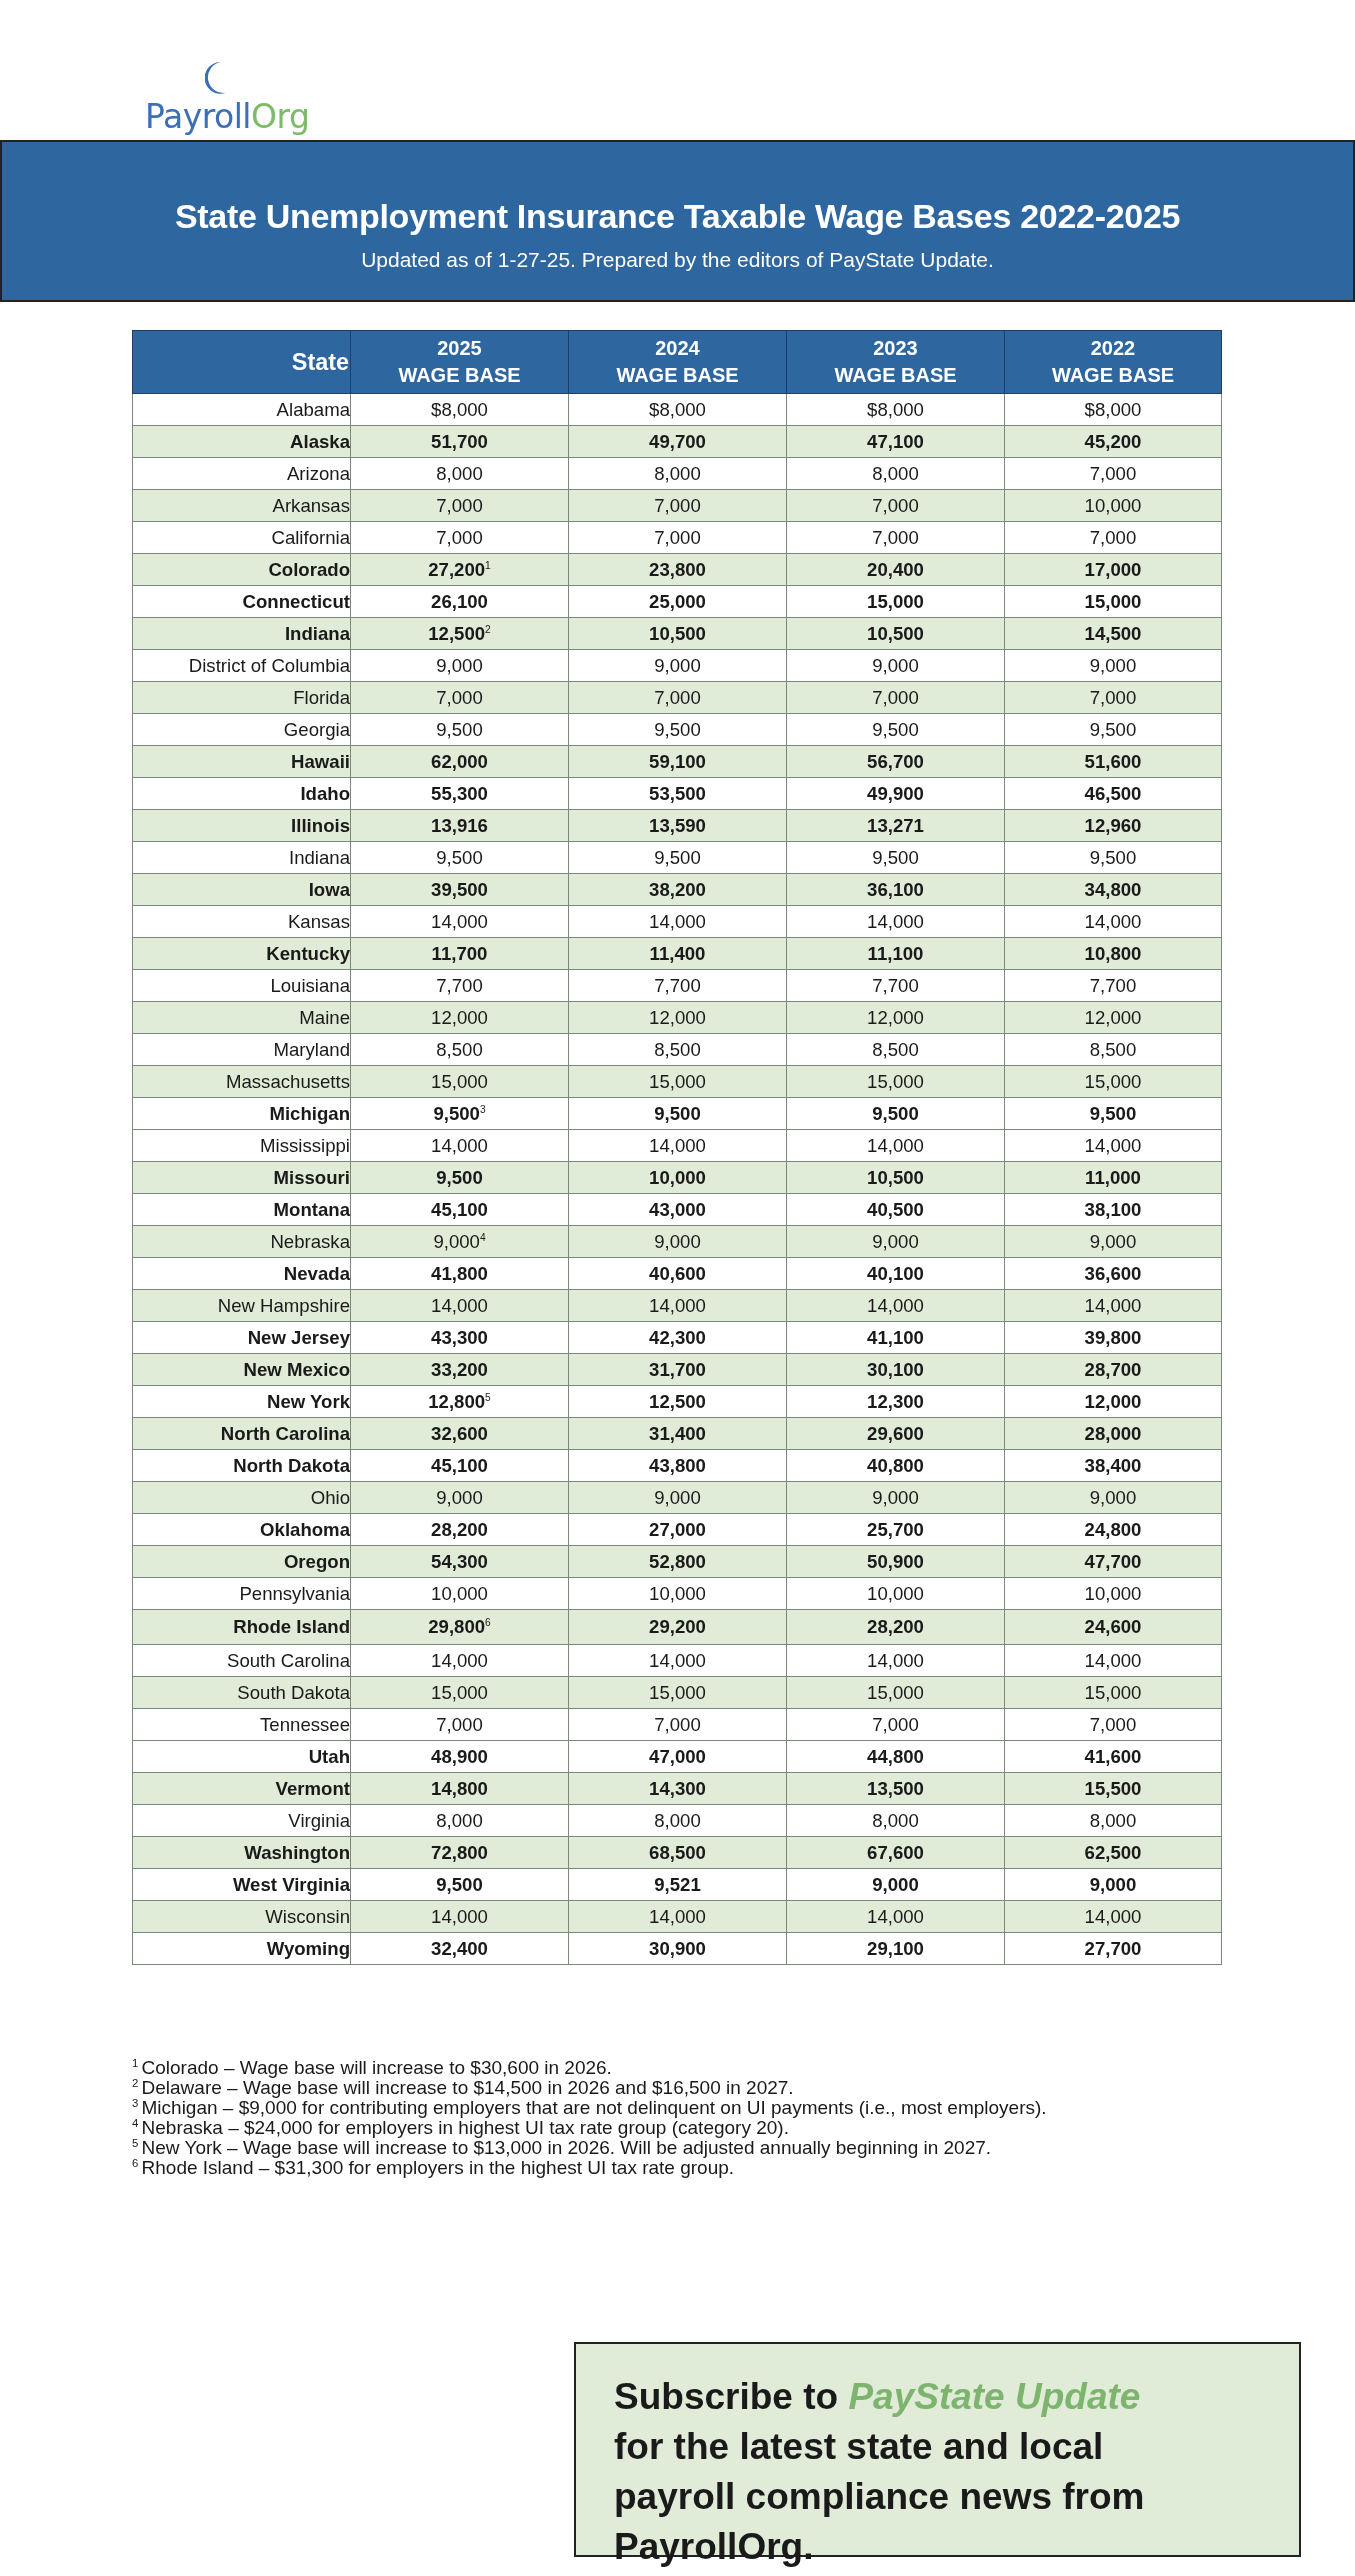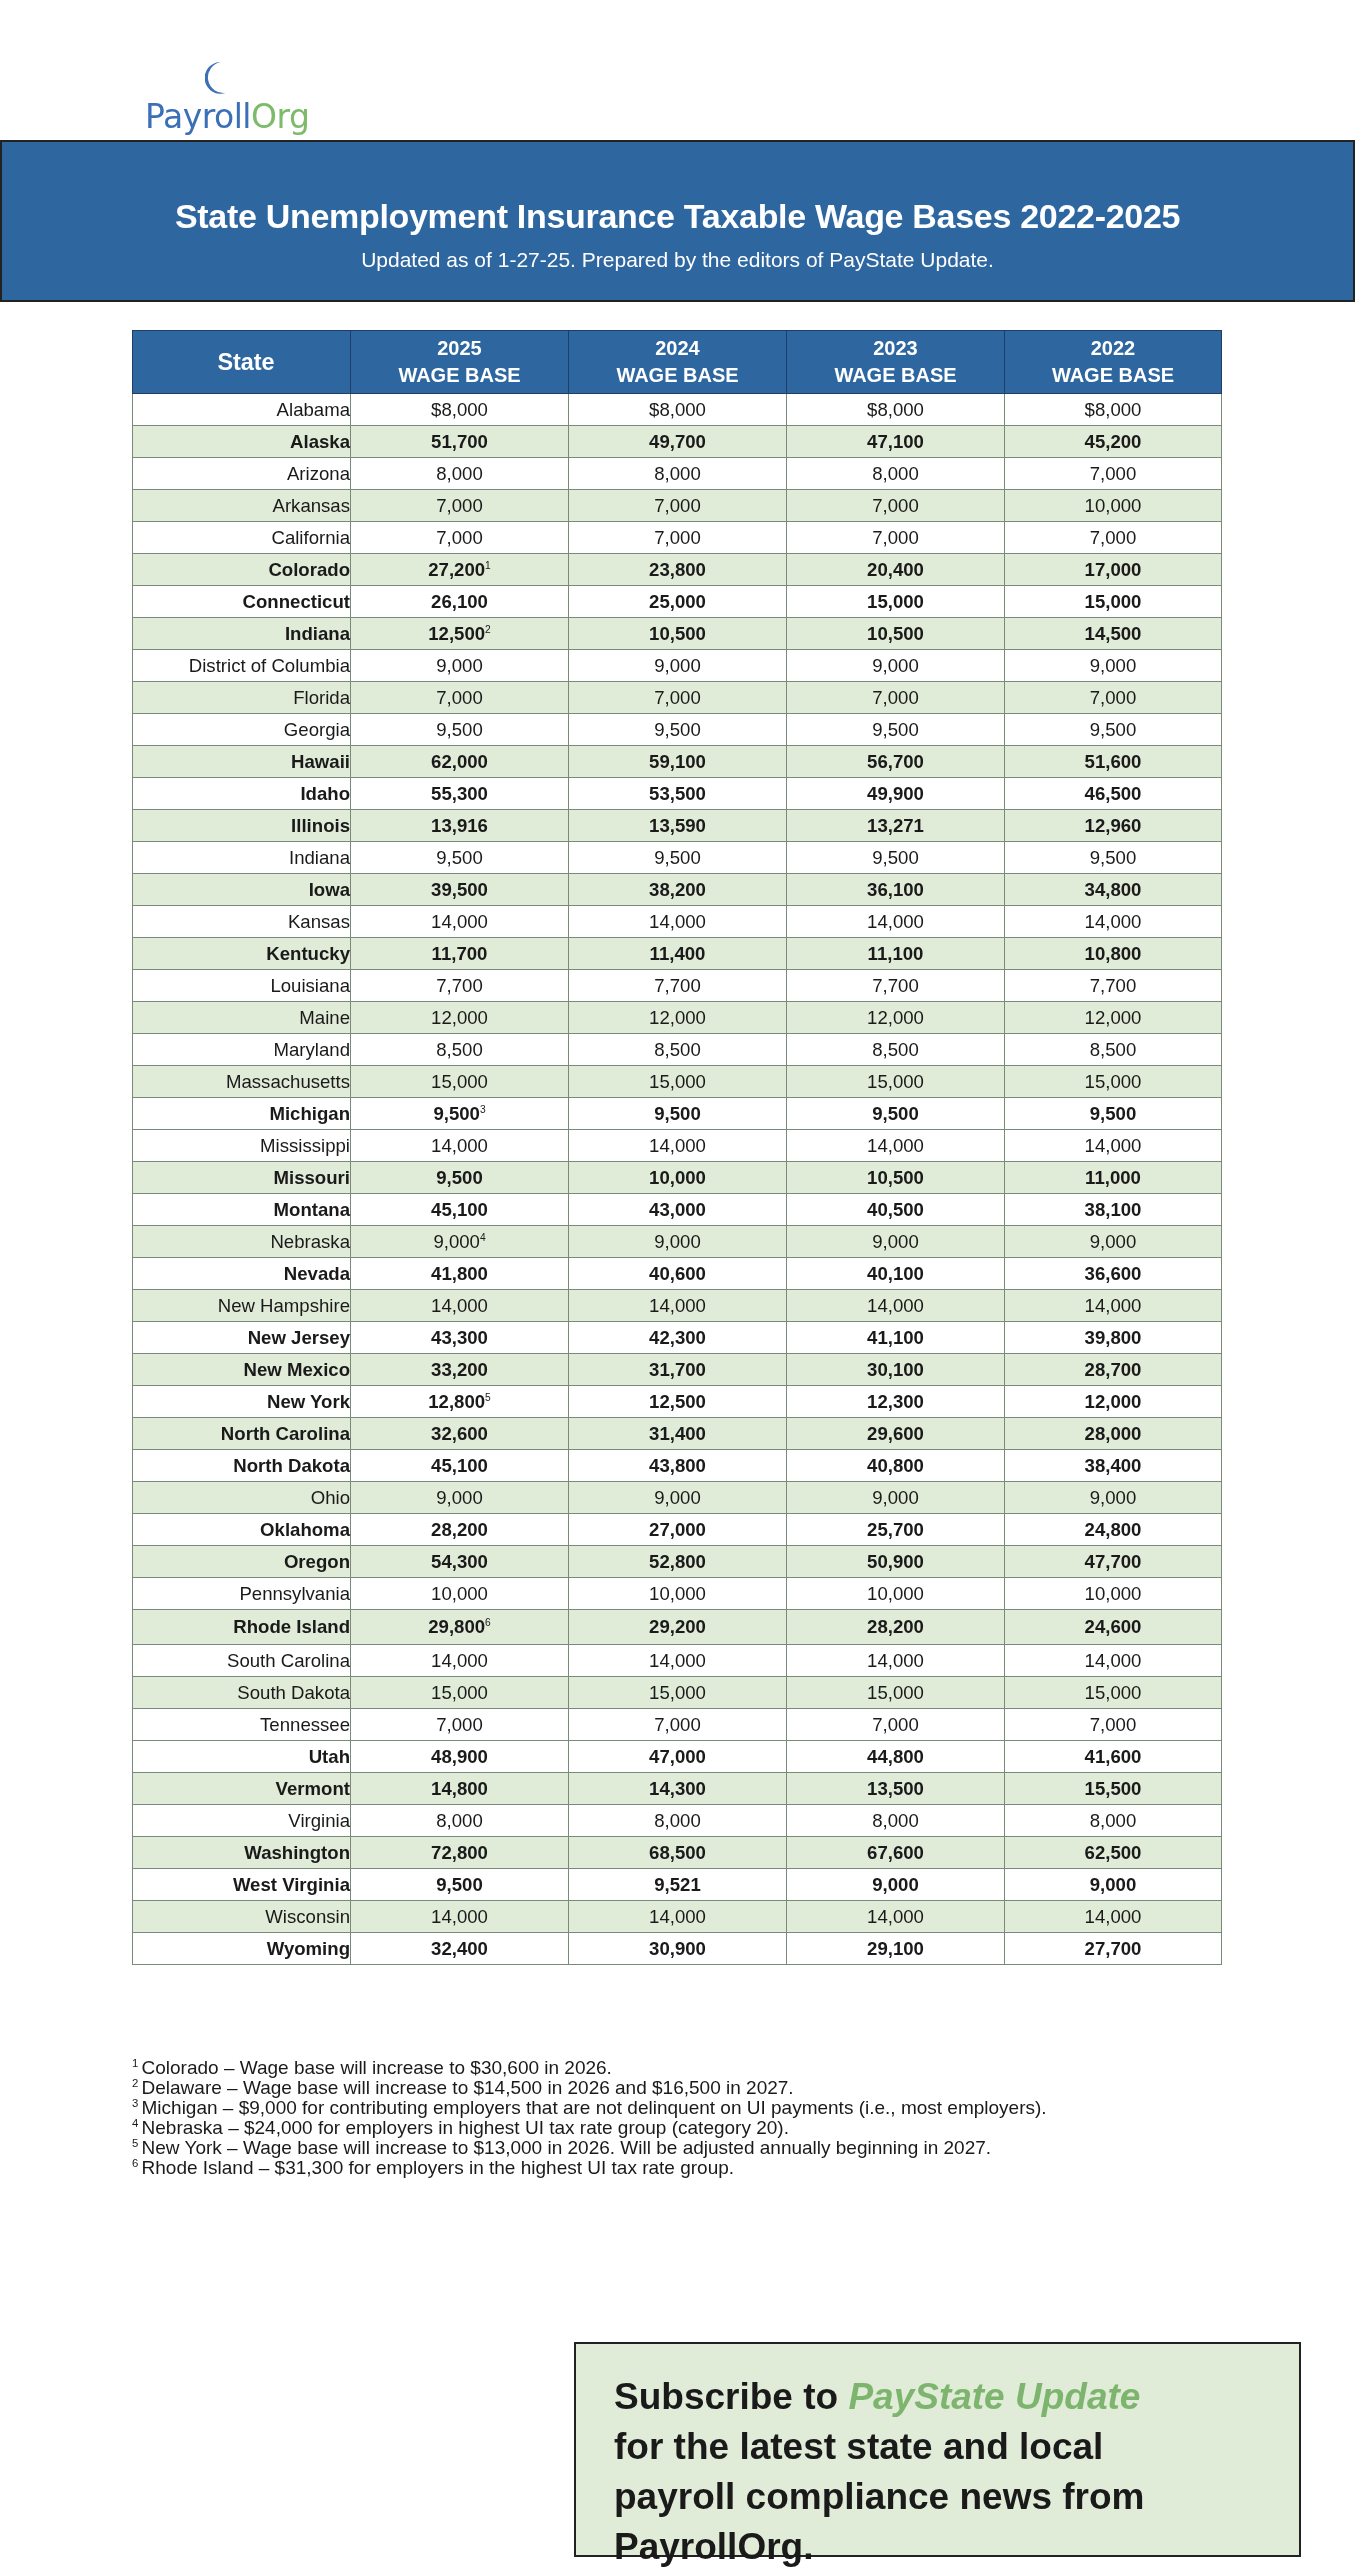--- a/index.html
+++ b/index.html
@@ -8,21 +8,21 @@
   .logo-mark { position:absolute; left:60px; top:0; width:37px; height:37px; }
   .logo-text { position:absolute; left:0; top:37px; font-size:33px; font-weight:normal; letter-spacing:-0.5px; font-family:"DejaVu Sans", sans-serif; }
   .logo-text .p1 { color:#3b6fb6; }
   .logo-text .p2 { color:#7dbb6a; }
   .banner { position:absolute; left:0; top:140px; width:1355px; height:162px; background:#2e66a0; border:2.1px solid #222; box-sizing:border-box; text-align:center; color:#fff; }
   .banner h1 { margin:16px; position:absolute; left:0; right:0; top:39px; font-size:34px; font-weight:bold; letter-spacing:-0.3px; }
   .banner p { margin:0; position:absolute; left:0; right:0; top:106px; font-size:21px; }
   table.wages { position:absolute; left:132px; top:330px; width:1089px; border-collapse:collapse; table-layout:fixed; }
   table.wages th, table.wages td { border:1.1px solid #7a8a7a; box-sizing:border-box; }
   table.wages thead th { background:#2e66a0; color:#fff; height:63px; font-size:20px; font-weight:bold; line-height:26.6px; border-color:#1f3e66; }
-  table.wages thead th.state-h { text-align:center; padding-left:10px; font-size:23.4px; }
+  table.wages thead th.state-h { text-align:right; padding-left:10px; font-size:23.4px; }
   table.wages tbody td { height:32px; font-size:18.6px; text-align:center; padding:0; }
   table.wages tbody td.state { text-align:right; padding-left:8.5px; }
   table.wages tbody tr.alt td { background:#e0ebd8; }
   table.wages tbody tr.bold td { font-weight:bold; }
   table.wages tbody tr.tall td { height:35px; }
   .fn-sup { font-size:0.55em; vertical-align:super; line-height:0; font-weight:normal; }
   .footnotes { position:absolute; left:132px; top:2058px; font-size:19px; line-height:20px; }
   .footnotes div sup { font-size:0.6em; vertical-align:super; line-height:0; margin-right:3.2px; }
   .subscribe { position:absolute; left:574px; top:2342px; width:727px; height:215px; background:#e0ebd8; border:2.1px solid #222; box-sizing:border-box; }
   .subscribe p { margin:0; position:absolute; left:38px; top:28px; width:585px; font-size:37px; font-weight:bold; line-height:50px; color:#1a1a1a; }

